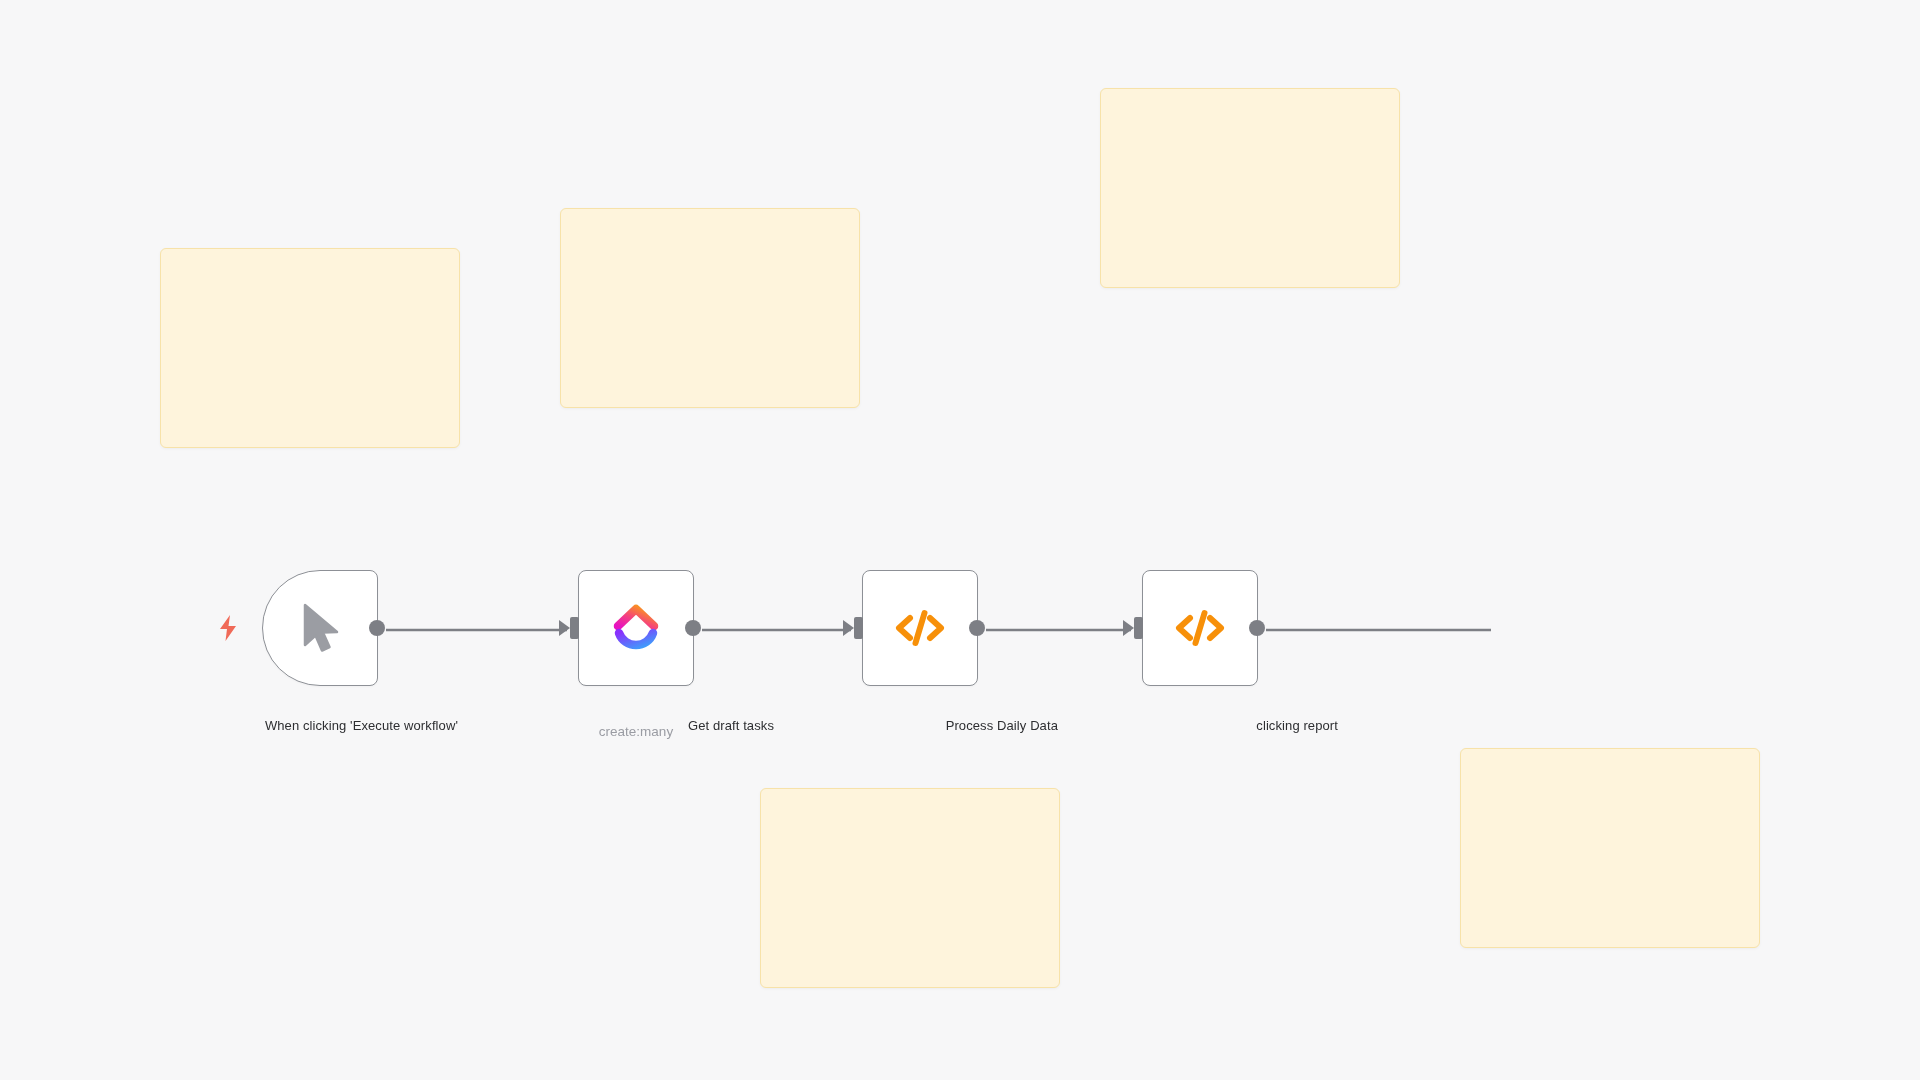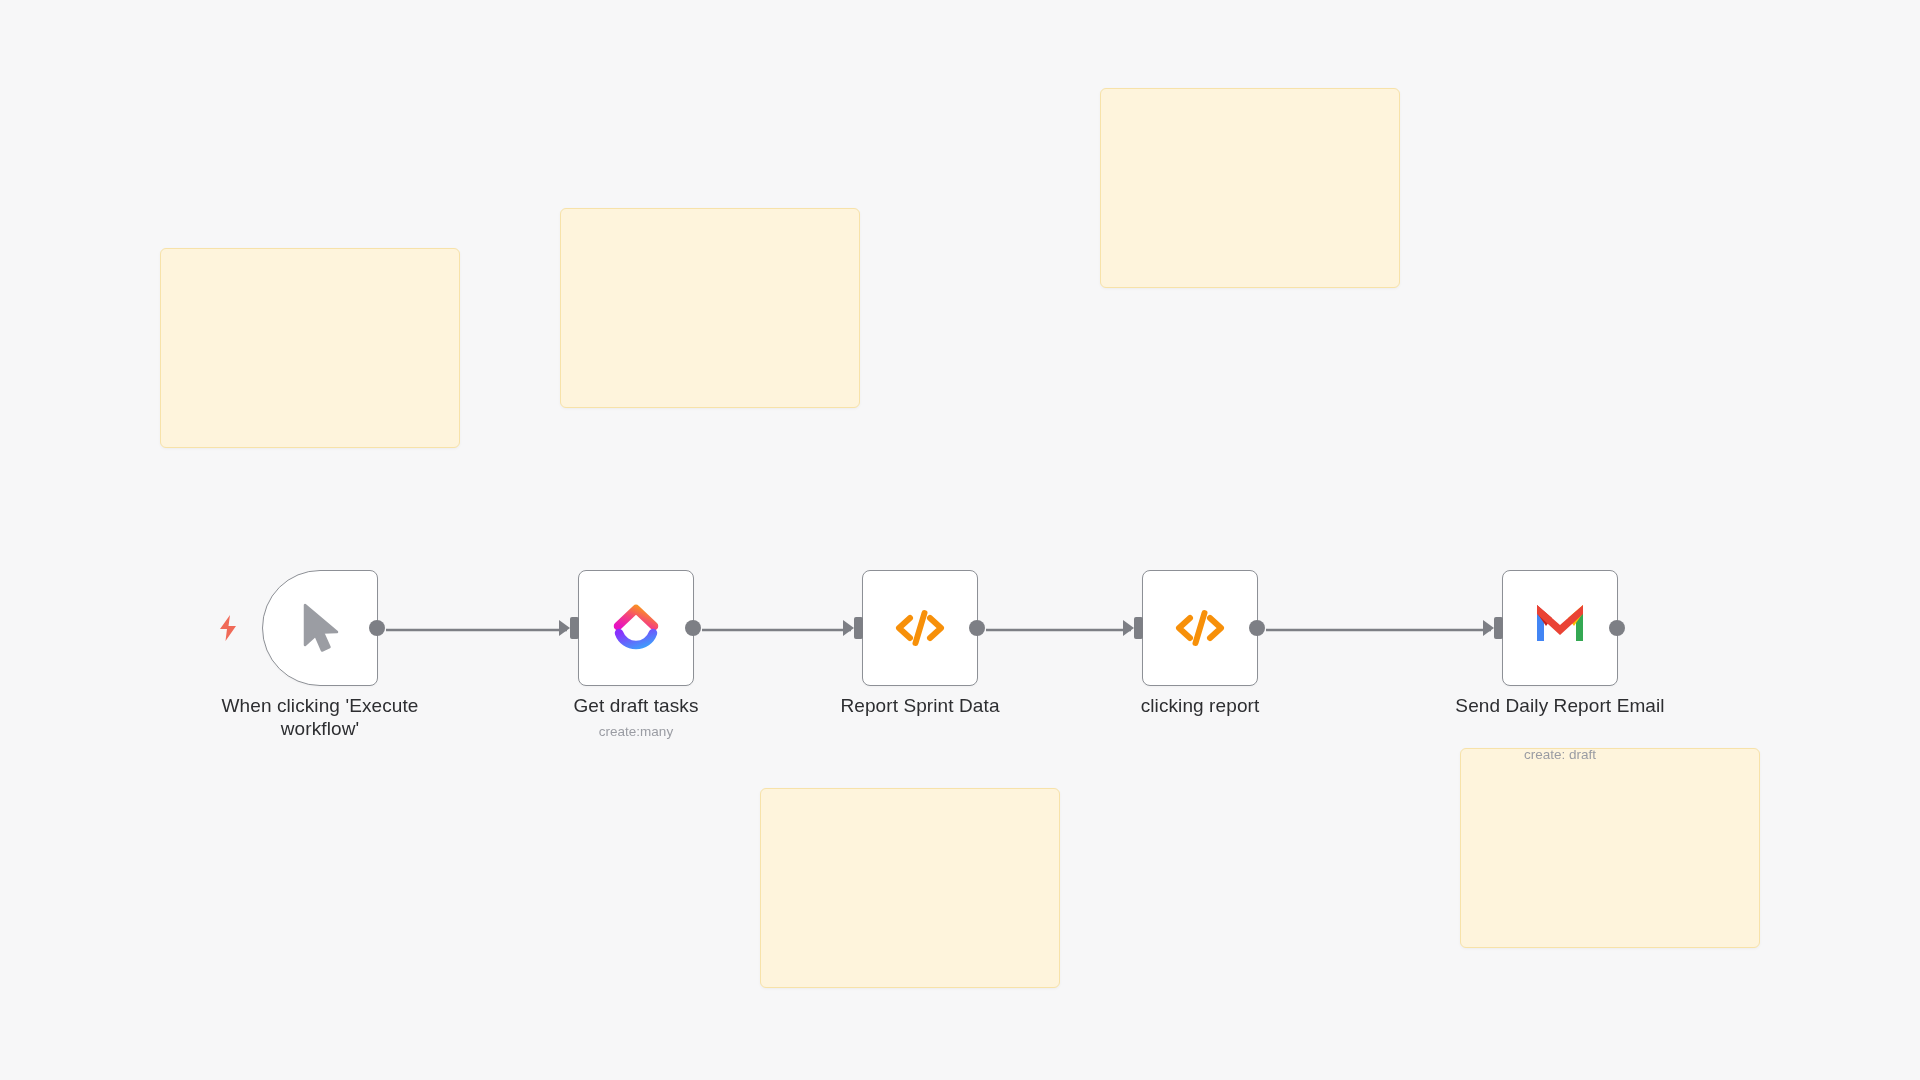--- a/index.html
+++ b/index.html
@@ -113,25 +113,25 @@
     left: -46px;
     top: 50%;
     margin-top: -13px;
     width: 22px;
     height: 26px;
   }
 
   
   .node-label {
     position: absolute;
-    top: 124px;
+    top: 144px;
     left: -80px;
     width: 276px;
-    text-align: center;
-    font-size: 19px;
+    text-align: right;
+    font-size: 13px;
     line-height: 23px;
     color: #2D2E31;
     letter-spacing: 0.1px;
   }
   .node-sublabel {
     position: absolute;
     left: -80px;
     width: 276px;
     text-align: center;
     font-size: 13.5px;
@@ -208,21 +208,21 @@
         <svg viewBox="0 0 52 52" width="52" height="52">
           <g fill="none" stroke="#F79009" stroke-width="6" stroke-linecap="round" stroke-linejoin="round">
             <path d="M16 16 L5 26 L16 36"></path>
             <path d="M36 16 L47 26 L36 36"></path>
             <path d="M30.5 11 L21.5 41"></path>
           </g>
         </svg>
       </span>
       <span class="port-out"></span>
     </div>
-    <div class="node-label">Report Sprint Data</div>
+    <div class="node-label">Process Daily Data</div>
     <div class="node-sublabel" style="top: 153px;"></div>
   </div>
 
   <div class="node-wrap" id="nw3" style="left: 1142px; top: 570px;">
     <div class="node-box">
       <span class="port-in"></span>
       <span class="node-icon">
         <svg viewBox="0 0 52 52" width="52" height="52">
           <g fill="none" stroke="#F79009" stroke-width="6" stroke-linecap="round" stroke-linejoin="round">
             <path d="M16 16 L5 26 L16 36"></path>
@@ -230,31 +230,14 @@
             <path d="M30.5 11 L21.5 41"></path>
           </g>
         </svg>
       </span>
       <span class="port-out"></span>
     </div>
     <div class="node-label">clicking report</div>
     <div class="node-sublabel" style="top: 153px;"></div>
   </div>
 
-  <div class="node-wrap" id="nw4" style="left: 1502px; top: 570px;">
-    <div class="node-box">
-      <span class="port-in"></span>
-      <span class="node-icon">
-        <svg viewBox="0 0 52 40" width="52" height="42">
-          <path d="M3 38 V10 L10 10 V38 Z" fill="#4285F4"></path>
-          <path d="M49 38 V10 L42 10 V38 Z" fill="#34A853"></path>
-          <path d="M3 10 L3 2 L18 15 L12 23 Z" fill="#C5221F"></path>
-          <path d="M49 10 L49 2 L34 15 L40 23 Z" fill="#FBBC04"></path>
-          <path d="M3 2 L26 22 L49 2 L49 11 L26 32 L3 11 Z" fill="#EA4335"></path>
-        </svg>
-      </span>
-      <span class="port-out"></span>
-    </div>
-    <div class="node-label">Send Daily Report Email</div>
-    <div class="node-sublabel" style="top: 176px;">create: draft</div>
-  </div>
 
 </div>
 
 </body></html>

